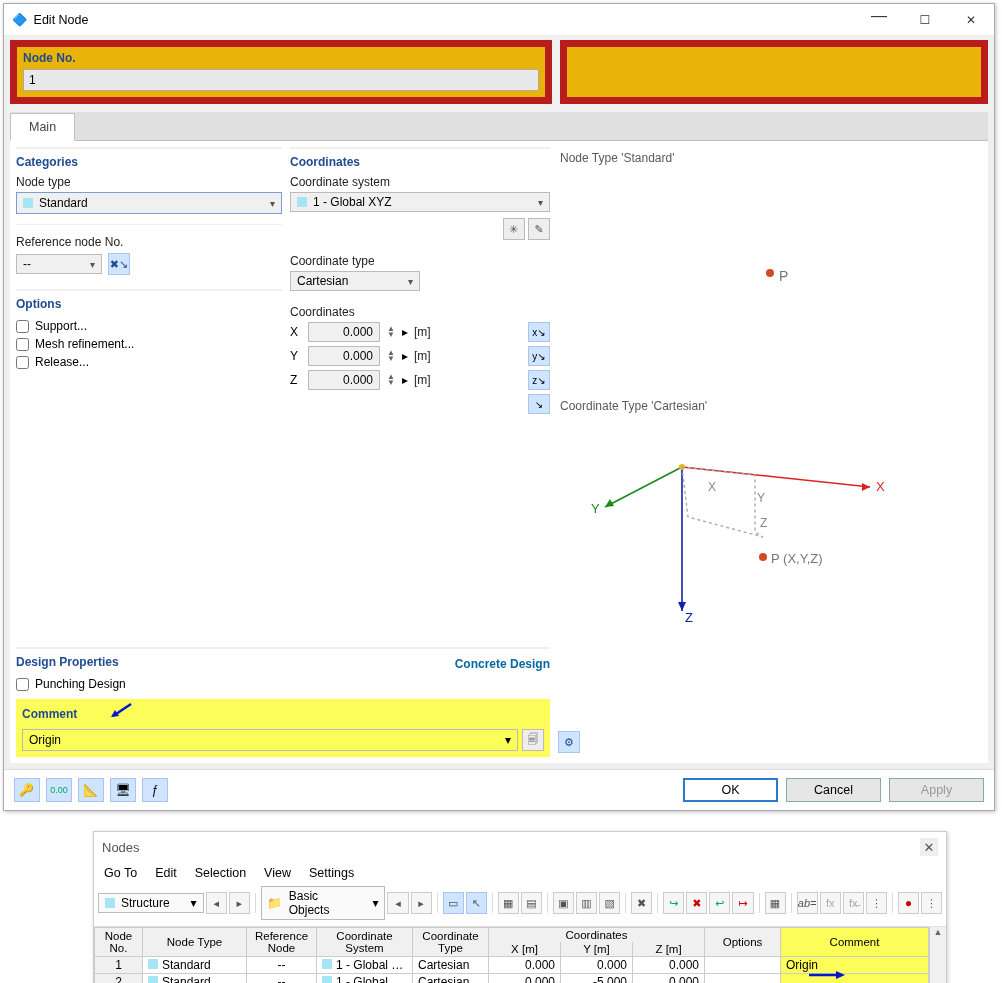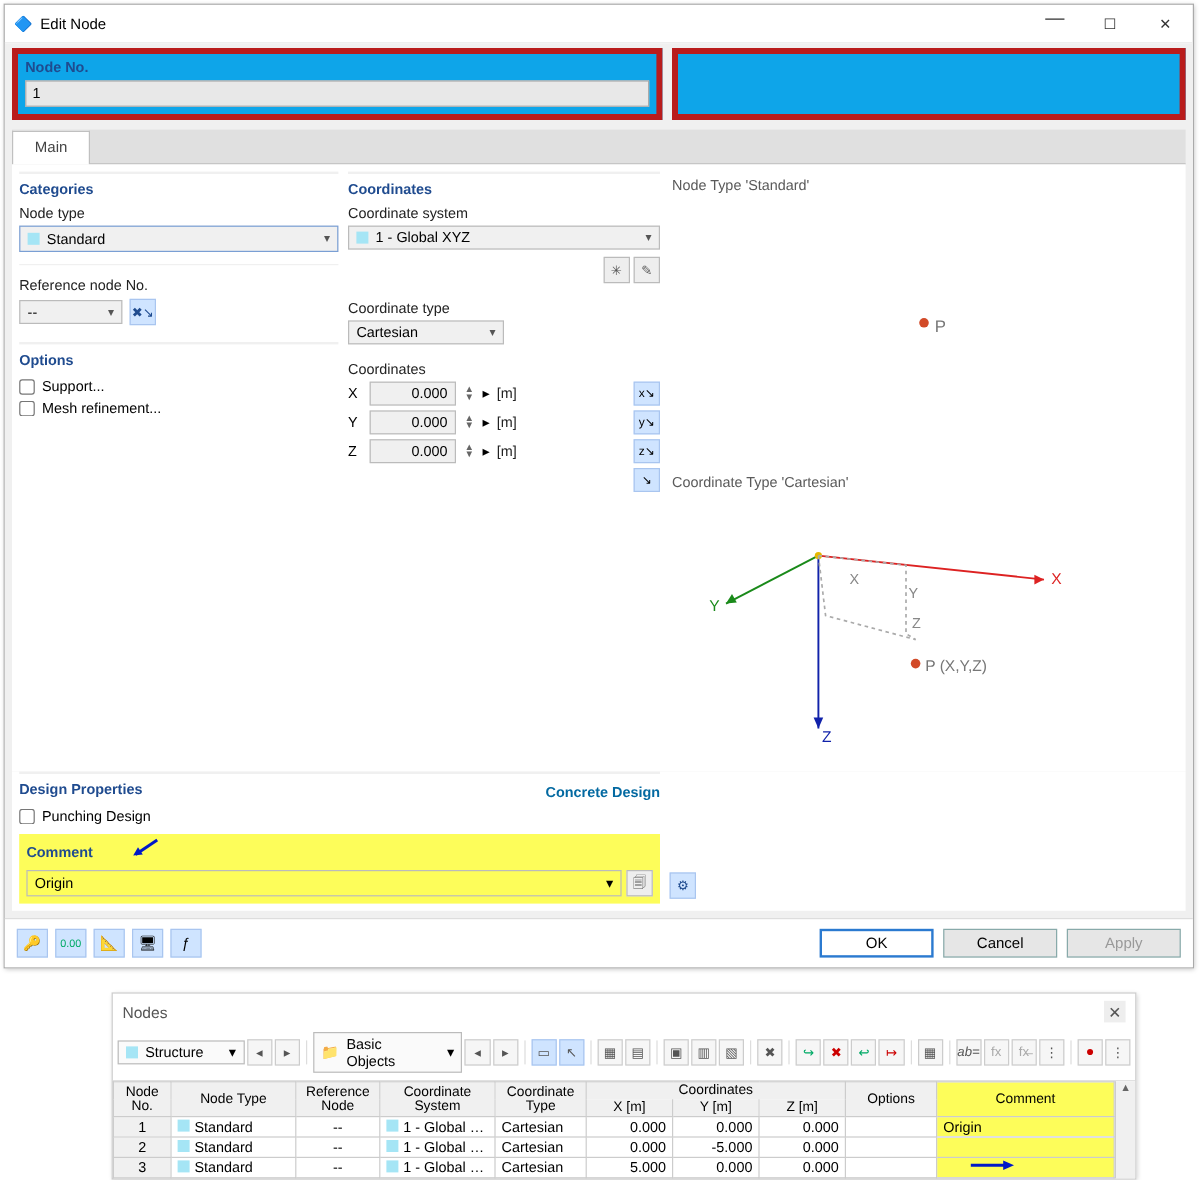--- a/index.html
+++ b/index.html
@@ -7,21 +7,21 @@
 
 
 .dialog { width: 992px; border: 1px solid #aaa; background: #fff; box-shadow: 1px 1px 4px rgba(0,0,0,0.25); margin-bottom: 20px; position: relative; }
 .titlebar { height: 32px; display: flex; align-items: center; border-bottom: 1px solid #eee; }
 .titlebar .title { padding-left: 8px; display: flex; align-items: center; gap: 6px; flex: 1; font-size: 12.5px; }
 .titlebar .winbtns { display: flex; }
 .titlebar .winbtn { width: 46px; height: 32px; display: flex; align-items: center; justify-content: center; font-size: 12px; color: #333; }
 
 .dlg-body { background: #f0f0f0; padding: 4px 6px 6px 6px; }
 .nodeno-row { display: flex; gap: 8px; }
-.nodeno-panel { background: #0ea5e9; border: 5px solid #b91c1c; padding: 4px 6px 6px 6px; flex: 1; }
+.nodeno-panel { background: #eab308; border: 7px solid #b91c1c; padding: 4px 6px 6px 6px; flex: 1; }
 .nodeno-panel.right { flex: 0.78; }
 .fieldhdr { color: #1f4b8f; font-weight: 600; font-size: 12px; }
 .nodeno-input { margin-top: 4px; border: 1px solid #aaa; background: #e8e8e8; padding: 3px 5px; font-size: 12px; }
 
 .tabstrip { margin-top: 8px; background: #e0e0e0; border-bottom: 1px solid #c0c0c0; display: flex; }
 .tab { padding: 6px 18px; font-size: 12.5px; color: #444; }
 .tab.active { background: #fff; border: 1px solid #c0c0c0; border-bottom-color: #fff; position: relative; top: 1px; }
 
 .main-area { background: #fff; display: flex; gap: 8px; padding: 6px; }
 .col { display: flex; flex-direction: column; gap: 8px; }
@@ -149,20 +149,24 @@
 
         <div class="group">
           <div class="grouptitle">Options</div>
           <label class="chk">
               <input type="checkbox" style="">
               <span>Support...</span>
             </label>
           <label class="chk">
               <input type="checkbox" style="">
               <span>Mesh refinement...</span>
+            </label>
+          <label class="chk">
+              <input type="checkbox" style="">
+              <span>Release...</span>
             </label>
         </div>
       </div>
 
       <div class="col mid">
         <div class="group">
           <div class="grouptitle">Coordinates</div>
           <div class="lbl">Coordinate system</div>
           <div class="select light">
             <span><span class="swatch"></span><span>1 - Global XYZ</span></span>
@@ -304,20 +308,27 @@
       <button>Cancel</button>
       <button class="apply">Apply</button>
     </div>
   </div>
 </div>
 
 <div class="table-win">
   <div class="table-title">
     <span>Nodes</span>
     <span style="background:#eee;width:18px;height:18px;display:inline-flex;align-items:center;justify-content:center;">✕</span>
+  </div>
+  <div class="menubar">
+    <span>Go To</span>
+    <span>Edit</span>
+    <span>Selection</span>
+    <span>View</span>
+    <span>Settings</span>
   </div>
   <div class="toolbar">
     <div class="sel" style="width:110px;">
       <span style="width:10px;height:10px;background:#a5e5f5;display:inline-block;"></span>
       <span>Structure</span>
         <span style="flex:1"></span>
         <span>▾</span>
     </div>
     <div class="tb">◂</div>
     <div class="tb">▸</div>

